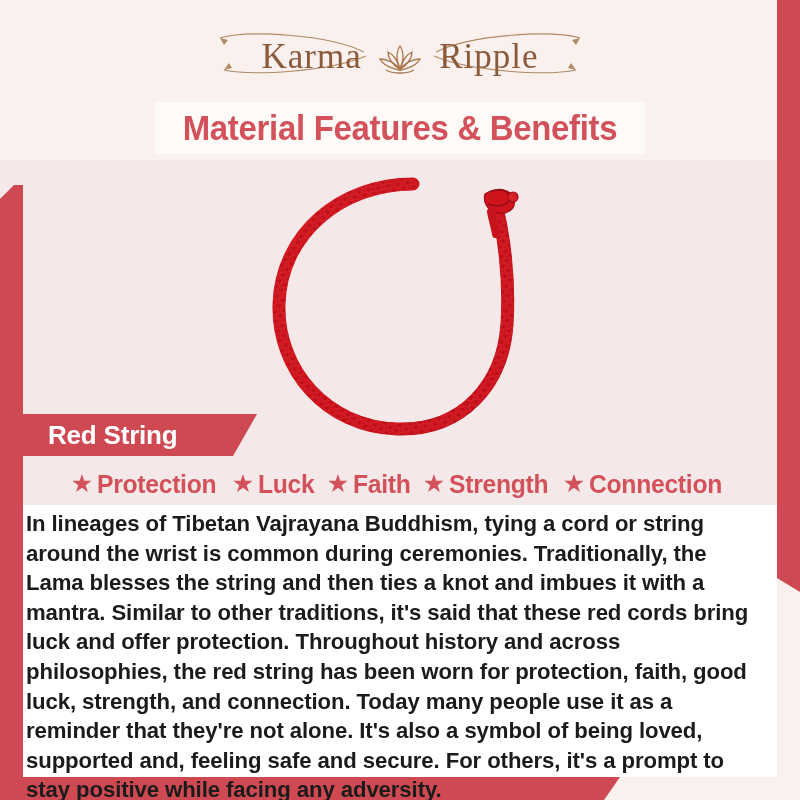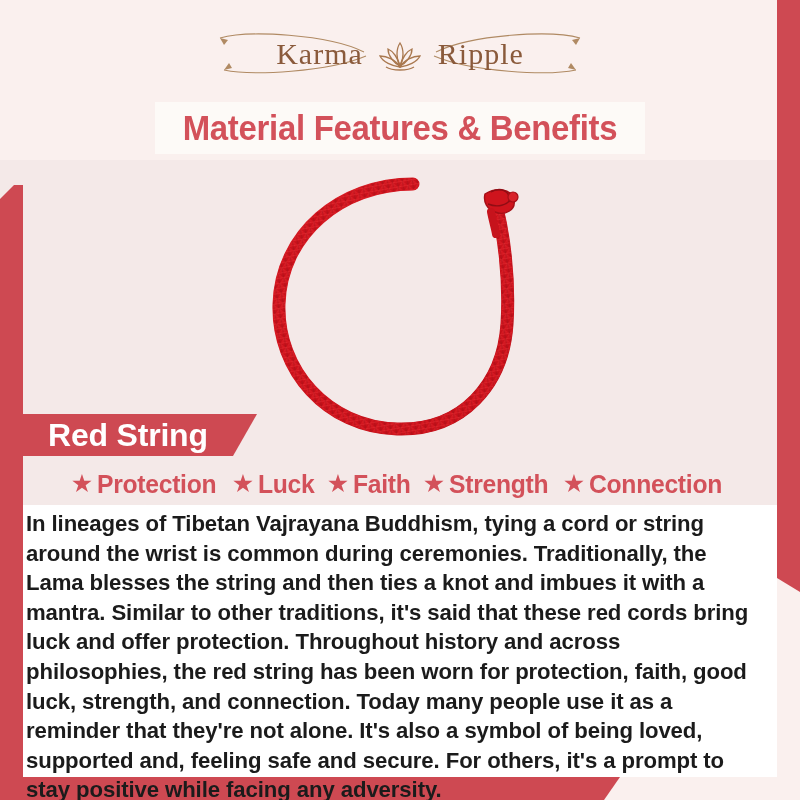--- a/index.html
+++ b/index.html
@@ -27,21 +27,21 @@
     left: 0; top: 0;
     width: 800px; height: 160px;
     background: #faf0ee;
   }
   .logo {
     position: absolute;
     left: 0; top: 36px;
     width: 800px;
     text-align: center;
     font-family: "Liberation Serif", serif;
-    font-size: 30px;
+    font-size: 35px;
     letter-spacing: 1px;
     color: #8a5a3b;
     white-space: nowrap;
     line-height: 1;
   }
   .logo-flourish {
     position: absolute;
     top: 32px;
     width: 150px;
     height: 44px;
@@ -127,21 +127,21 @@
     background: #ce4952;
     clip-path: polygon(0 0, 100% 0, calc(100% - 24px) 100%, 0 100%);
   }
   .ribbon-label {
     position: absolute;
     left: 48px; top: 414px;
     height: 42px;
     line-height: 42px;
     font-family: "Liberation Sans Narrow", "Liberation Sans", sans-serif;
     font-weight: bold;
-    font-size: 32px;
+    font-size: 26px;
     color: #ffffff;
     letter-spacing: -0.2px;
     white-space: nowrap;
   }
 
   
   .benefits {
     position: absolute;
     left: 20px; top: 464px;
     width: 760px; height: 40px;

